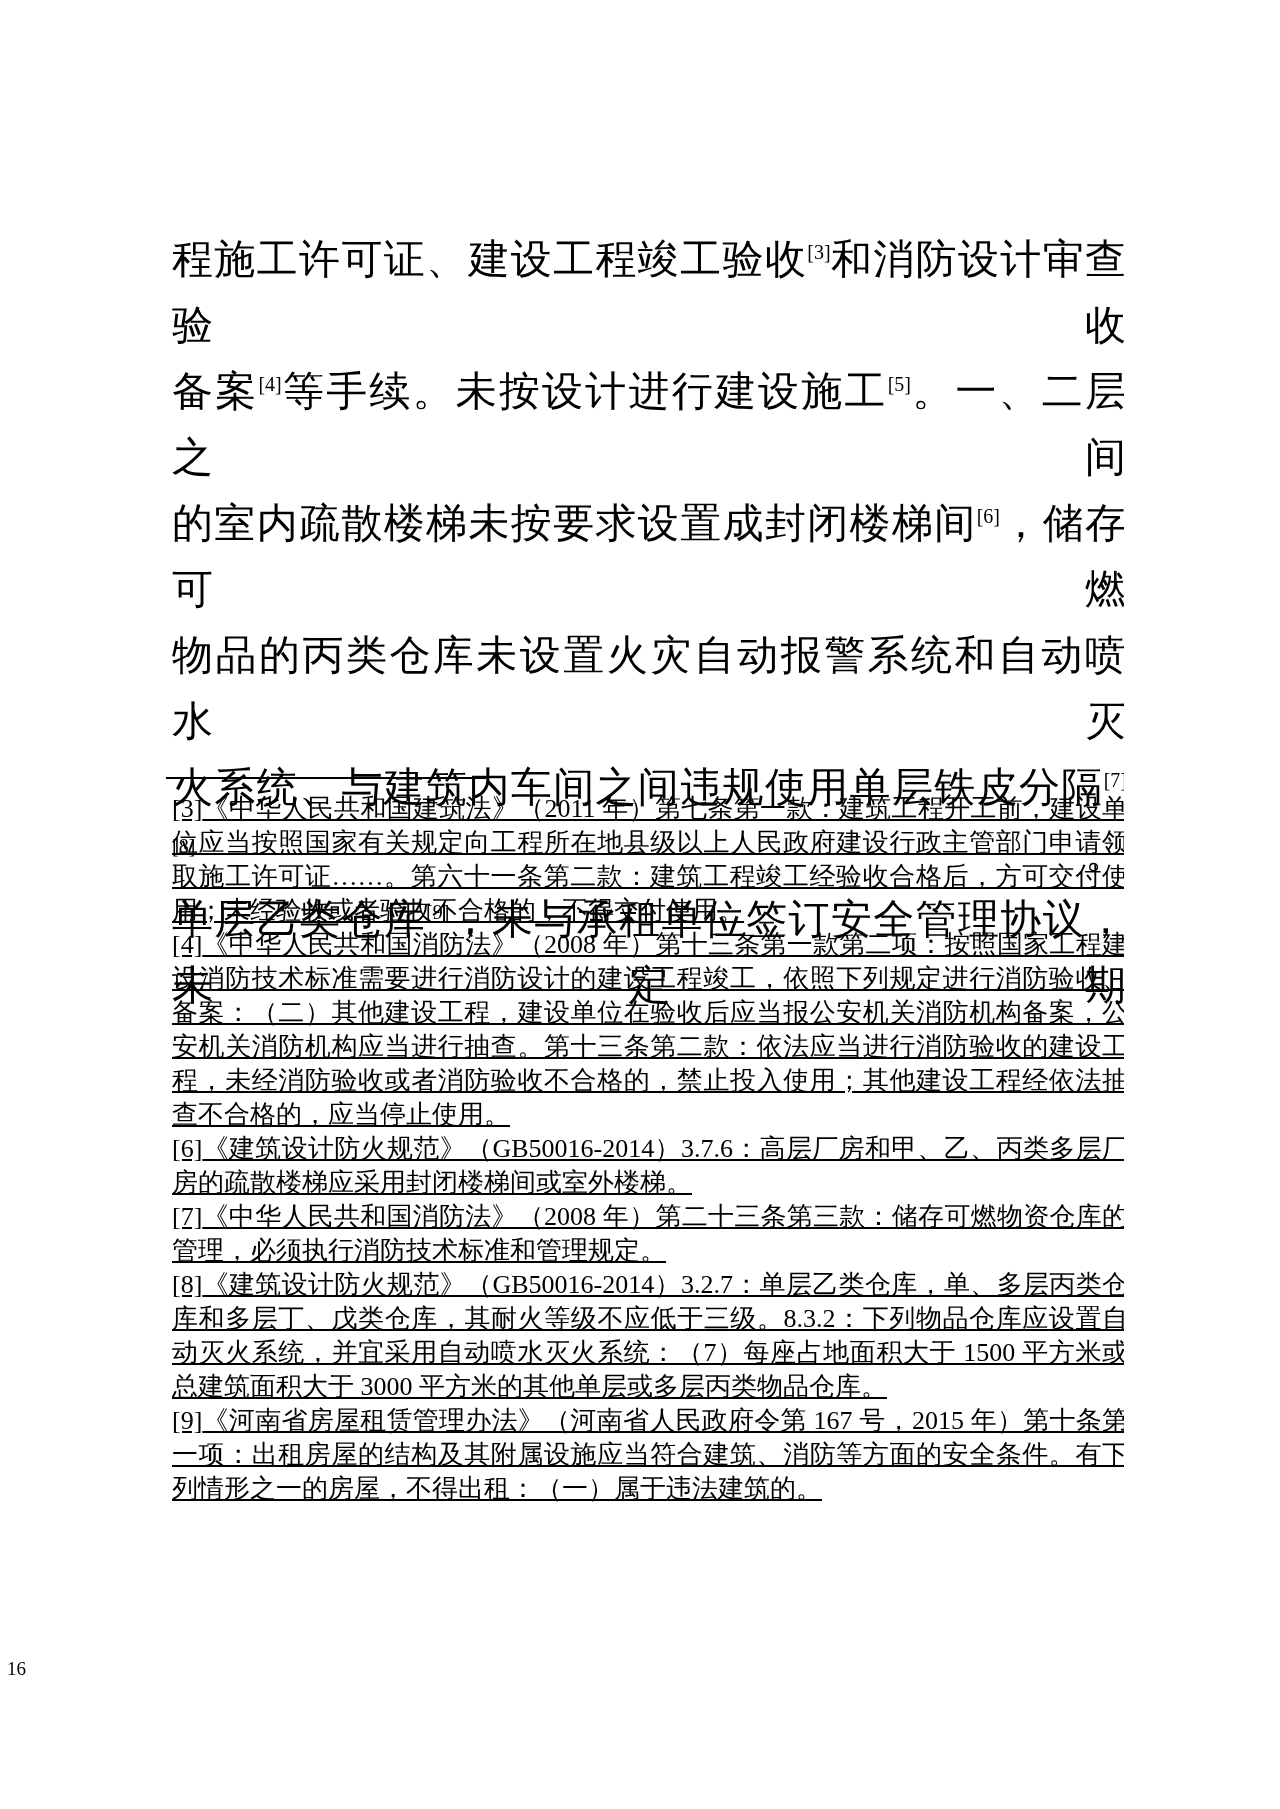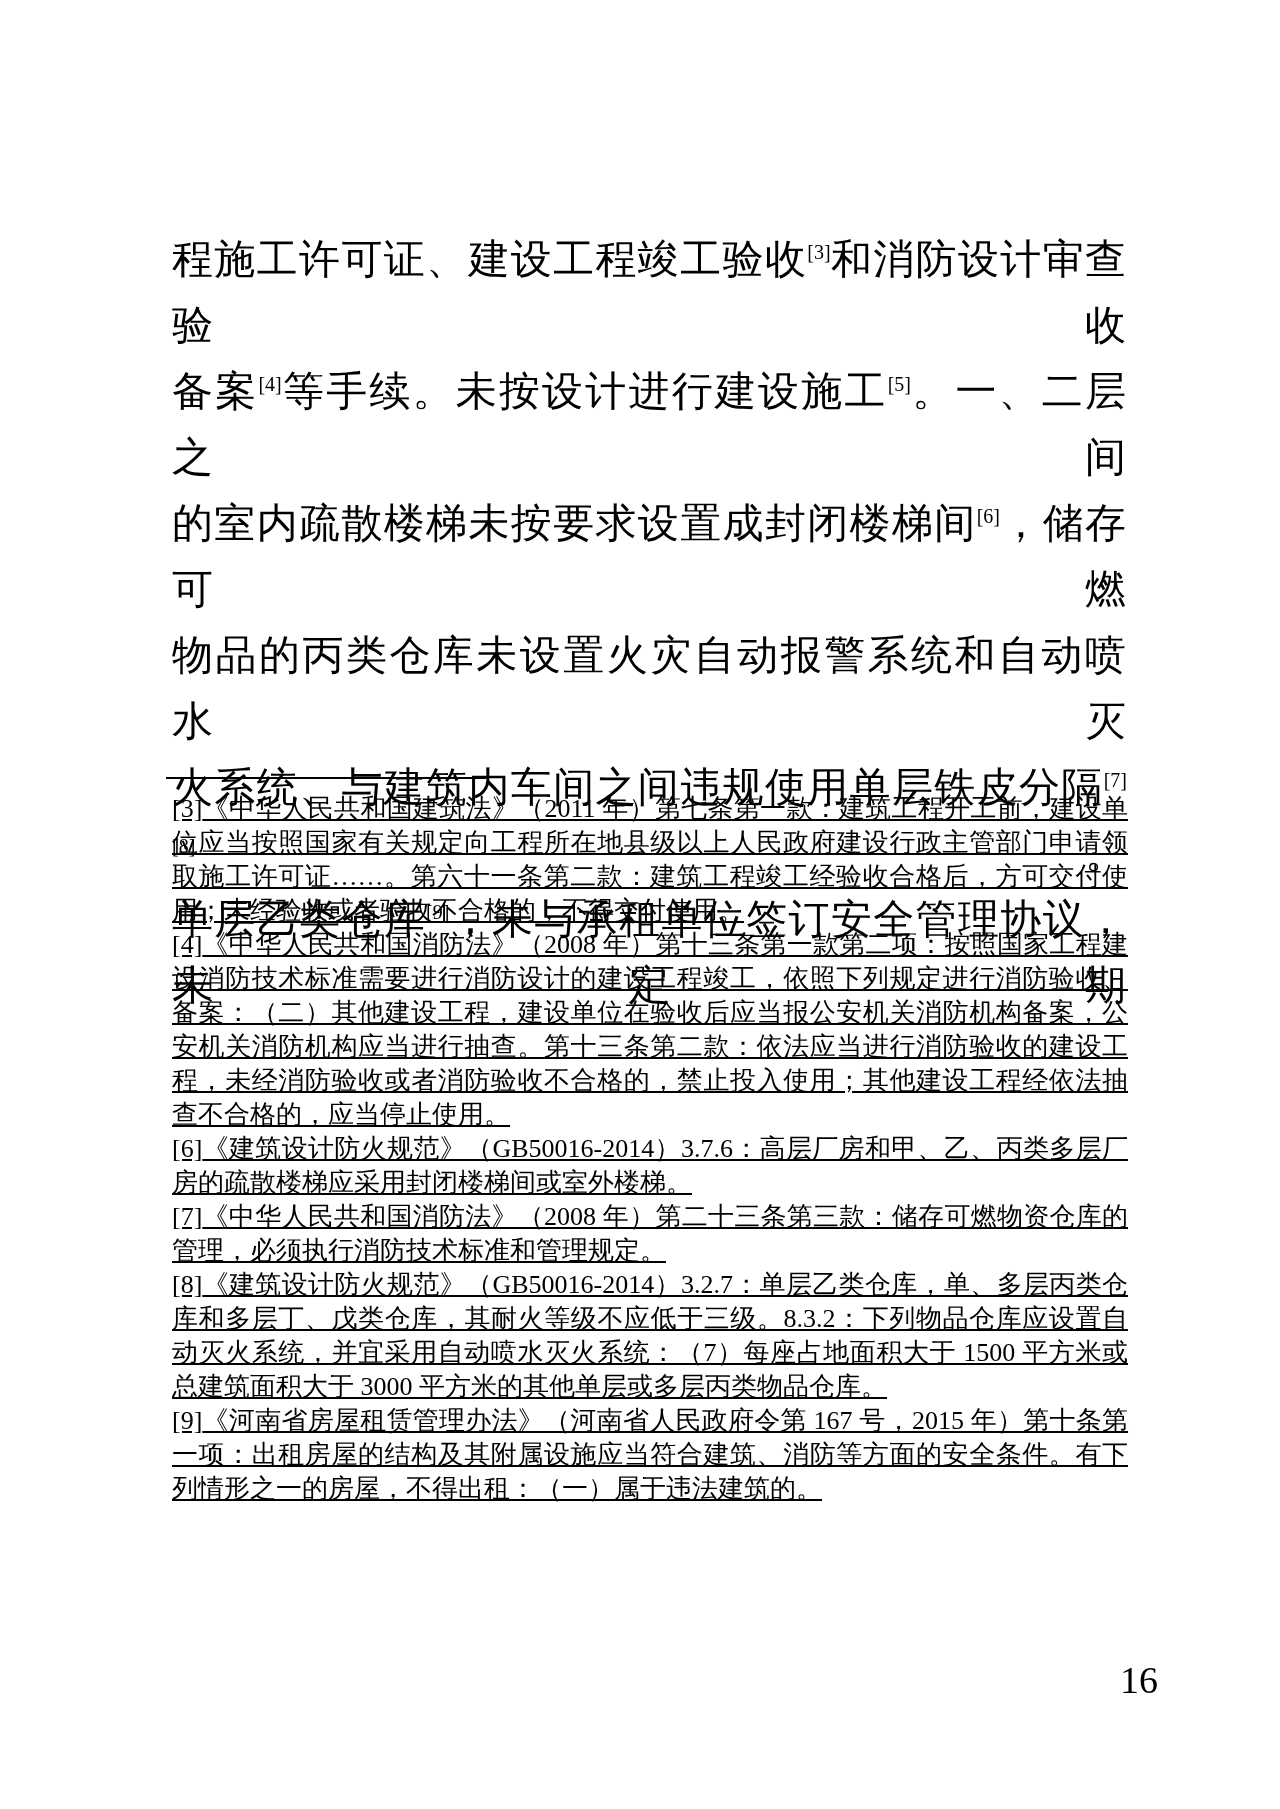--- a/index.html
+++ b/index.html
@@ -4,21 +4,20 @@
 <style>
   html, body { margin: 0; padding: 0; background: #ffffff; }
   .page {
     position: relative;
     width: 1124px;
     height: 1809px;
     background: #ffffff;
     color: #000000;
     font-family: "Liberation Serif", serif;
     overflow: hidden;
-    padding-left: 34px;
   }
   .body-text {
     position: absolute;
     left: 172px;
     top: 226px;
     width: 955px;
     font-size: 41px;
     line-height: 66px;
     letter-spacing: 1px;
   }
@@ -51,25 +50,25 @@
     line-height: 34px;
     text-decoration: underline;
   }
   .footnote {
     margin: 0;
     text-align: justify;
   }
   .fn-marker { letter-spacing: 0; }
   .page-number {
     position: absolute;
-    left: 0;
+    left: 7px;
     top: 1658px;
     width: 100%;
-    text-align: right;
-    font-size: 38px;
+    text-align: left;
+    font-size: 19px;
   }
 </style>
 </head>
 <body>
 
 <div class="page">
   <div class="body-text">
       <div class="body-line"><span>程施工许可证、建设工程竣工验收</span><span class="sup">[3]</span><span>和消防设计审查验收</span></div>
       <div class="body-line"><span>备案</span><span class="sup">[4]</span><span>等手续。未按设计进行建设施工</span><span class="sup">[5]</span><span>。一、二层之间</span></div>
       <div class="body-line"><span>的室内疏散楼梯未按要求设置成封闭楼梯间</span><span class="sup">[6]</span><span>，储存可燃</span></div>

